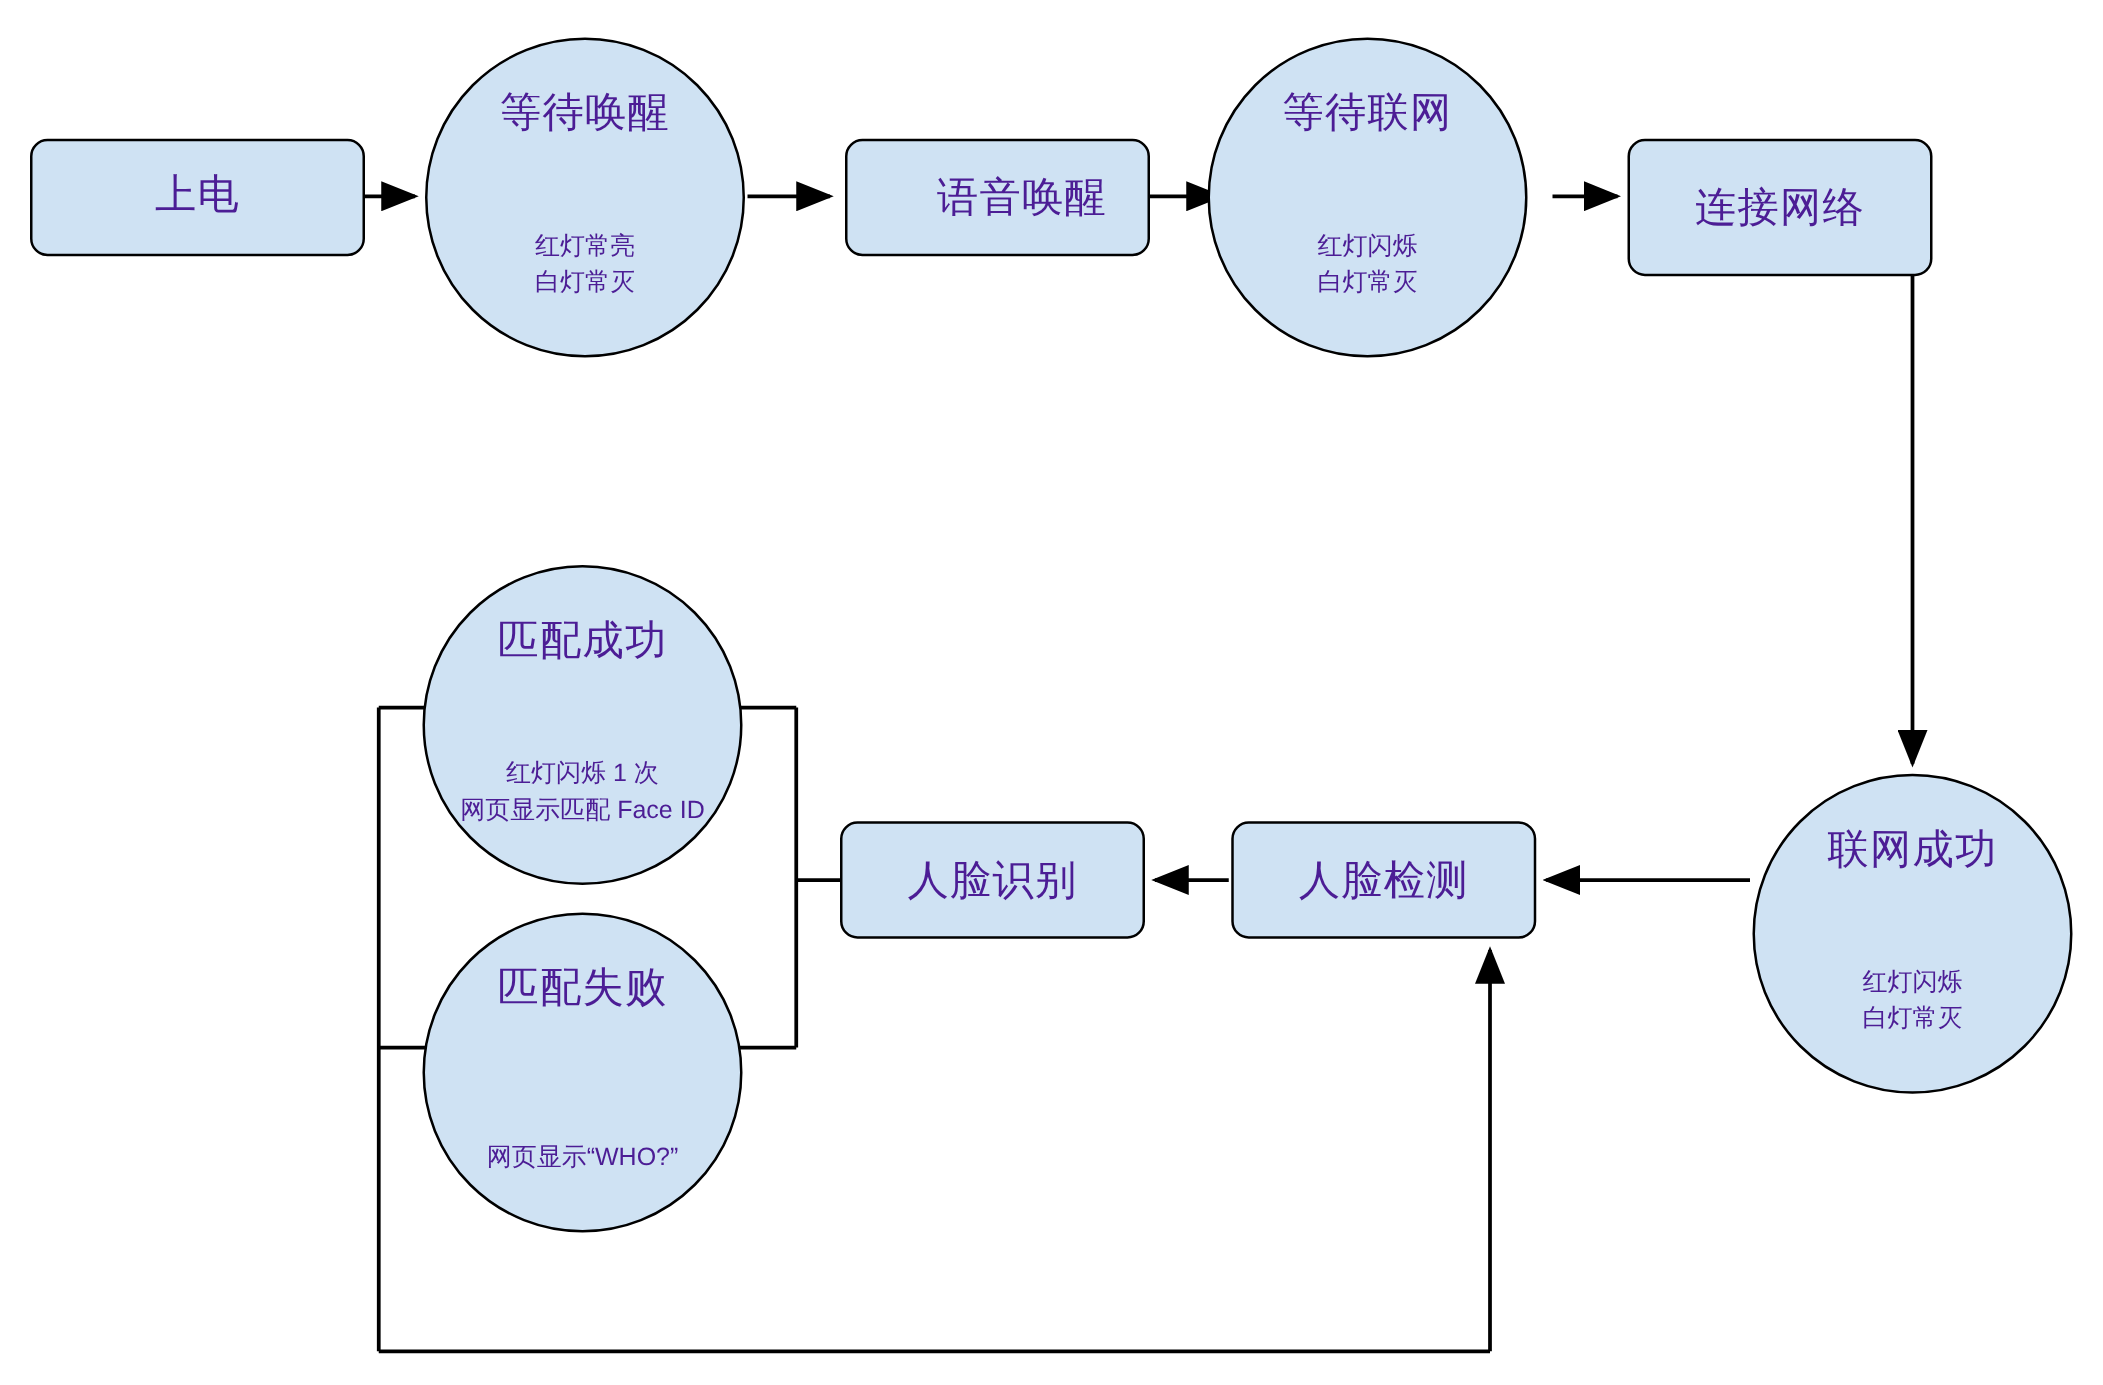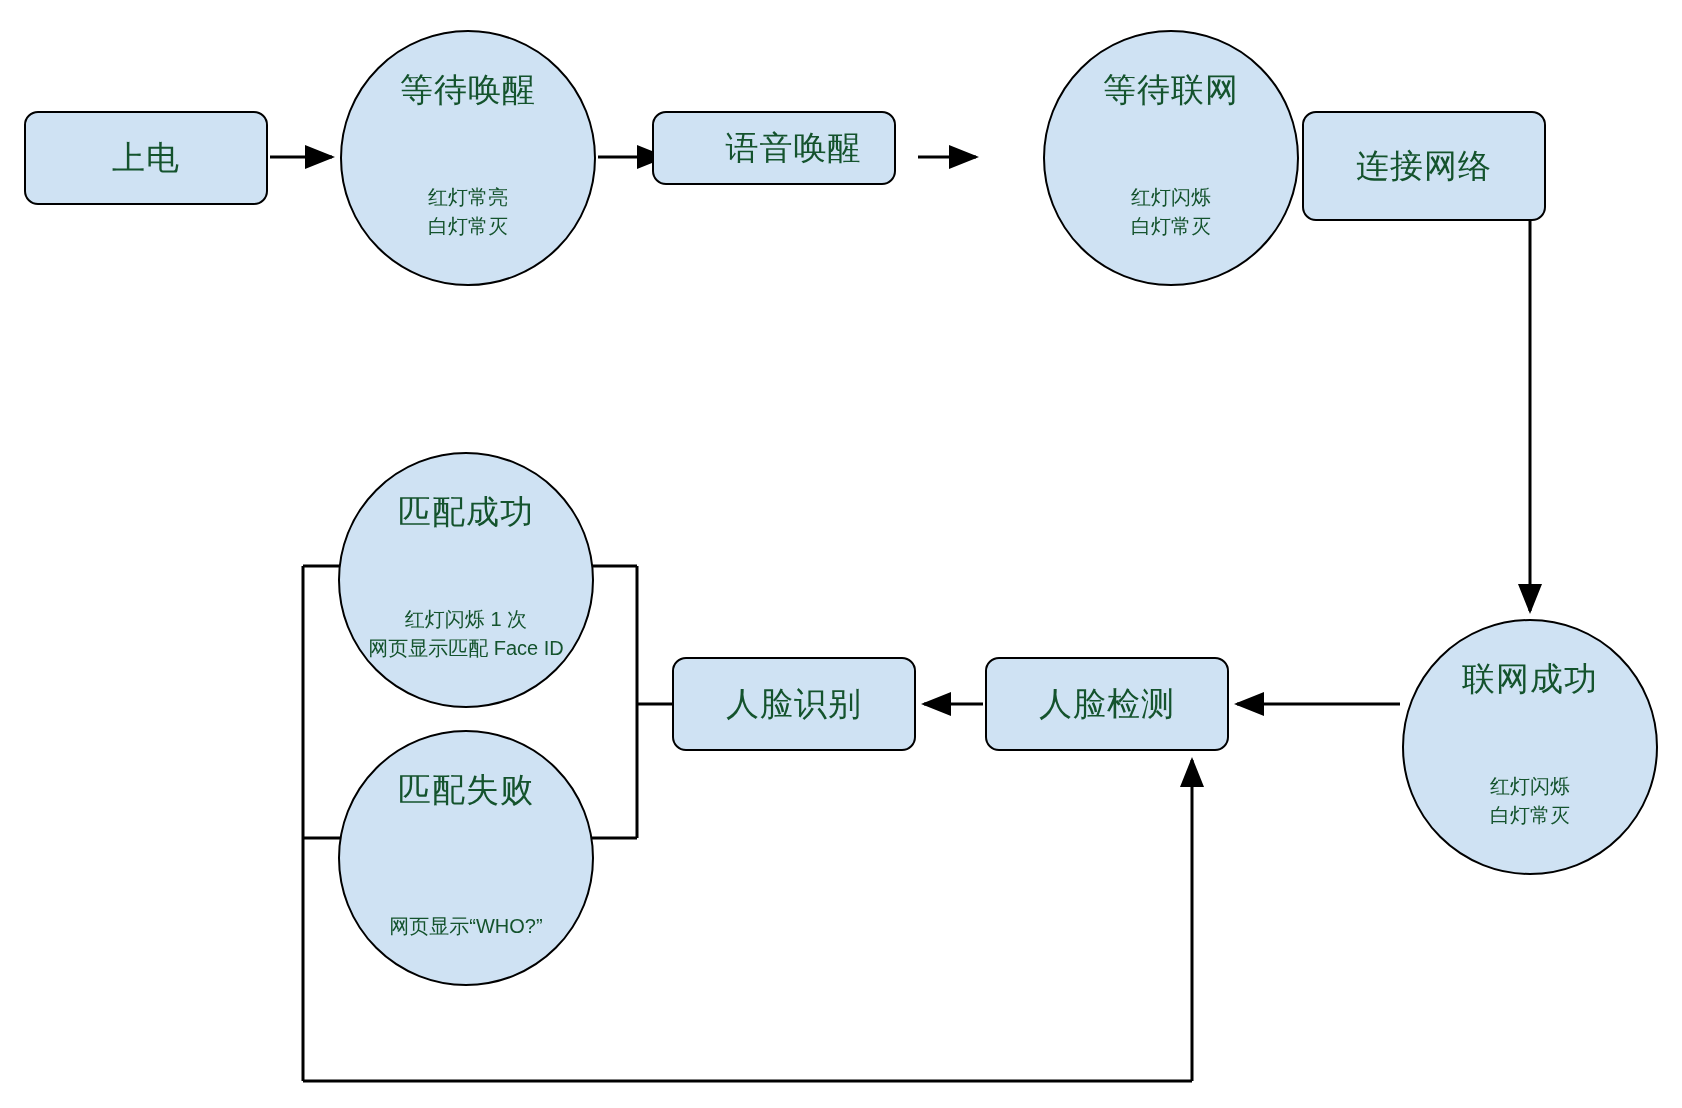--- a/index.html
+++ b/index.html
@@ -30,21 +30,21 @@
   .node {
     position: absolute;
     box-sizing: border-box;
     background: #cfe2f3;
     border: 2px solid #000000;
     display: flex;
     flex-direction: column;
     align-items: center;
     justify-content: center;
     text-align: center;
-    color: #14532d;
+    color: #4c1d95;
   }
   .node.box {
     border-radius: 14px;
   }
   .node.circle {
     border-radius: 50%;
     justify-content: flex-start;
   }
   .node-title {
     font-size: 33px;
@@ -100,35 +100,35 @@
 
     <line x1="637" y1="838" x2="303" y2="838" stroke="#000000" stroke-width="3"></line>
 
     <line x1="303" y1="566" x2="303" y2="1081" stroke="#000000" stroke-width="3"></line>
 
     <line x1="303" y1="1081" x2="1192" y2="1081" stroke="#000000" stroke-width="3"></line>
 
     <line x1="1192" y1="1081" x2="1192" y2="760" stroke="#000000" stroke-width="3" marker-end="url(#arrowhead)"></line>
   </svg>
 
-  <div class="node box" style="left:24px; top:111px; width:244px; height:94px;">
+  <div class="node box" style="left:24px; top:111px; width:268px; height:94px;font-family:Liberation Mono, monospace;">
     <div class="node-title">上电</div>
   </div>
 
   <div class="node circle" style="left:340px; top:30px; width:256px; height:256px;">
     <div class="node-title">等待唤醒</div>
     <div class="node-sub">红灯常亮
 白灯常灭</div>
   </div>
 
-  <div class="node box" style="left:652px; top:111px; width:244px; height:74px;padding-left:39px;">
+  <div class="node box" style="left:676px; top:111px; width:244px; height:94px;padding-left:39px;">
     <div class="node-title">语音唤醒</div>
   </div>
 
-  <div class="node circle" style="left:1043px; top:30px; width:256px; height:256px;">
+  <div class="node circle" style="left:966px; top:30px; width:256px; height:256px;">
     <div class="node-title">等待联网</div>
     <div class="node-sub">红灯闪烁
 白灯常灭</div>
   </div>
 
   <div class="node box" style="left:1302px; top:111px; width:244px; height:110px;">
     <div class="node-title">连接网络</div>
   </div>
 
   <div class="node circle" style="left:1402px; top:619px; width:256px; height:256px;">

